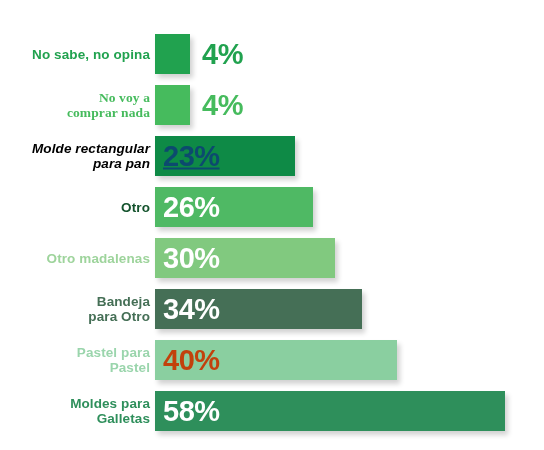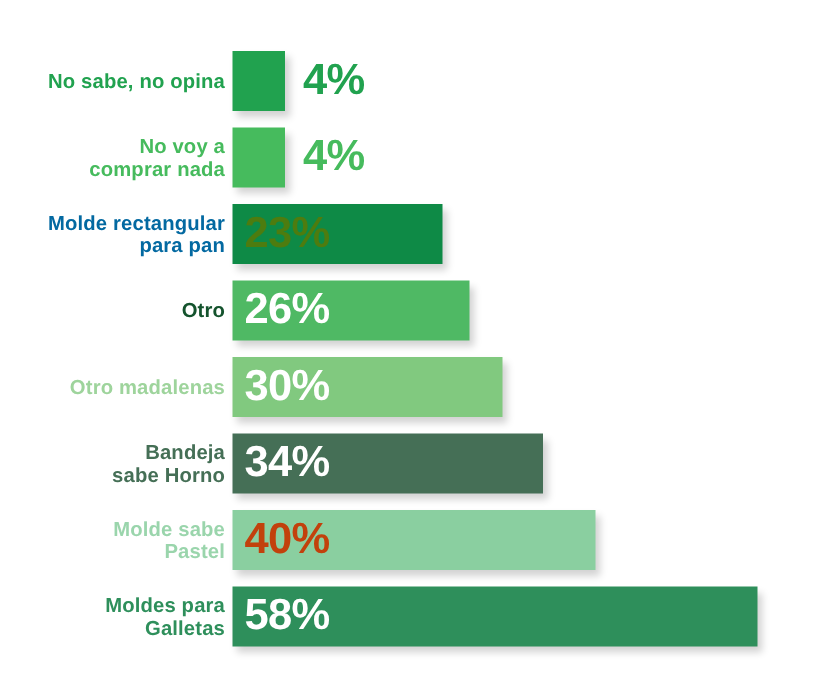--- a/index.html
+++ b/index.html
@@ -78,59 +78,59 @@
 
 <div id="chart">
     <div class="row" style="top: 22px;">
       <div class="label" style="color: rgb(33, 162, 79);">No sabe, no opina</div>
       <div class="bar-wrap" style="width: 35px;">
         <div class="bar" style="width: 35px; background: rgb(33, 162, 79);"></div>
         <div class="value-out" style="left: 47px; color: rgb(33, 162, 79);">4%</div>
       </div>
     </div>
     <div class="row" style="top: 73px;">
-      <div class="label" style="color: rgb(70, 187, 93);">No voy a
+      <div class="label" style="color: rgb(70, 187, 93); font-family: Liberation Serif, serif;">No voy a
 comprar nada</div>
       <div class="bar-wrap" style="width: 35px;">
         <div class="bar" style="width: 35px; background: rgb(70, 187, 93);"></div>
         <div class="value-out" style="left: 47px; color: rgb(70, 187, 93);">4%</div>
       </div>
     </div>
     <div class="row" style="top: 124px;">
-      <div class="label" style="color: #0369a1;">Molde rectangular
+      <div class="label" style="color: #000000; font-style: italic;">Molde rectangular
 para pan</div>
       <div class="bar-wrap" style="width: 140px;">
         <div class="bar" style="width: 140px; background: rgb(14, 138, 70);"></div>
-        <div class="value-in" style="color: #4d7c0f;">23%</div>
+        <div class="value-in" style="color: #0c4a6e; text-decoration: underline;">23%</div>
       </div>
     </div>
     <div class="row" style="top: 175px;">
       <div class="label" style="color: #14532d;">Otro</div>
       <div class="bar-wrap" style="width: 134px;">
         <div class="bar" style="width: 158px; background: rgb(79, 185, 100);"></div>
         <div class="value-in" style="color: rgb(255, 255, 255);">26%</div>
       </div>
     </div>
     <div class="row" style="top: 226px;">
       <div class="label" style="color: rgb(158, 212, 156);">Otro madalenas</div>
       <div class="bar-wrap" style="width: 180px; border-radius: 20px;">
         <div class="bar" style="width: 180px; background: rgb(129, 201, 127);"></div>
         <div class="value-in" style="color: rgb(255, 255, 255);">30%</div>
       </div>
     </div>
     <div class="row" style="top: 277px;">
       <div class="label" style="color: rgb(69, 111, 86);">Bandeja
-sabe Horno</div>
+para Otro</div>
       <div class="bar-wrap" style="width: 233px;">
         <div class="bar" style="width: 207px; background: rgb(69, 111, 86);"></div>
         <div class="value-in" style="color: rgb(255, 255, 255);">34%</div>
       </div>
     </div>
     <div class="row" style="top: 328px;">
-      <div class="label" style="color: rgb(154, 213, 172);">Molde sabe
+      <div class="label" style="color: rgb(154, 213, 172);">Pastel para
 Pastel</div>
       <div class="bar-wrap" style="width: 242px;">
         <div class="bar" style="width: 242px; background: rgb(138, 207, 160);"></div>
         <div class="value-in" style="color: #c2410c;">40%</div>
       </div>
     </div>
     <div class="row" style="top: 379px;">
       <div class="label" style="color: rgb(46, 143, 91);">Moldes para
 Galletas</div>
       <div class="bar-wrap" style="width: 399px;">

